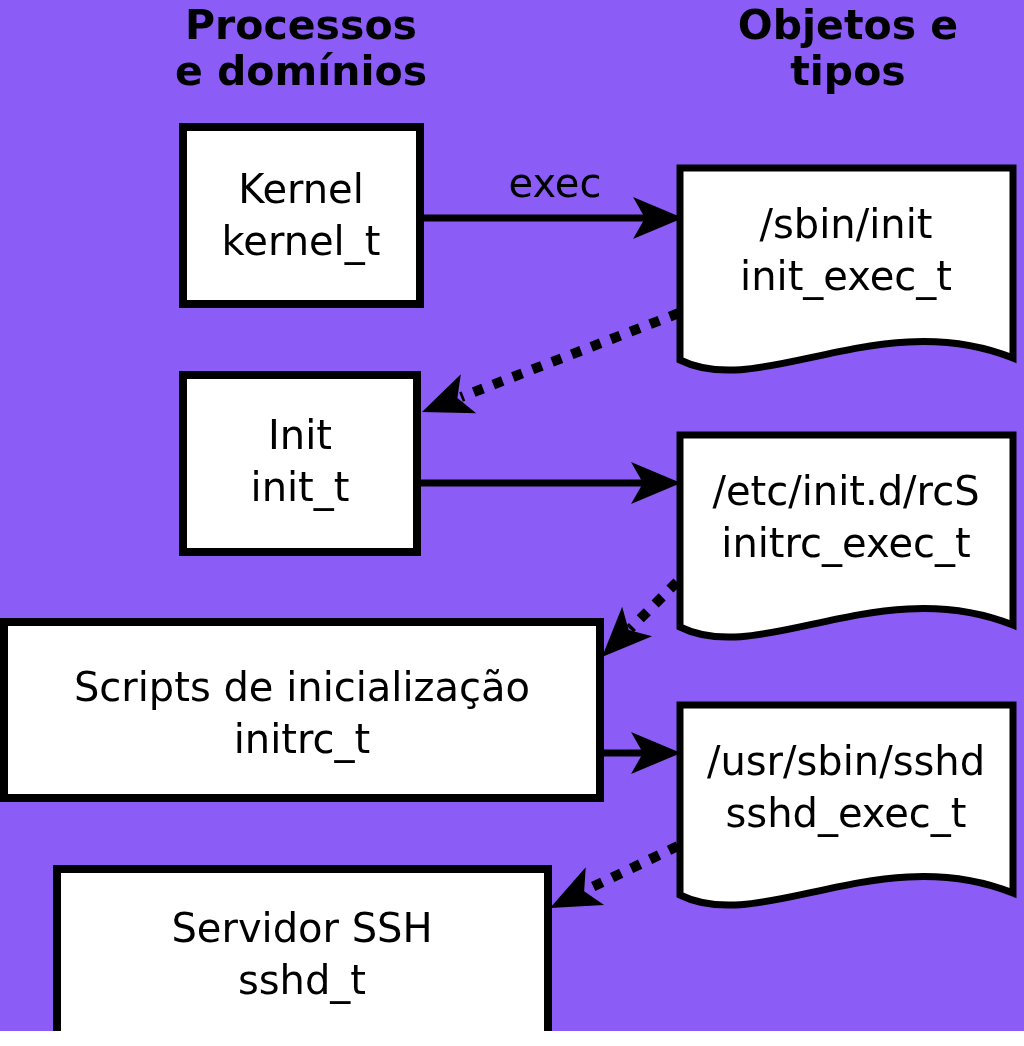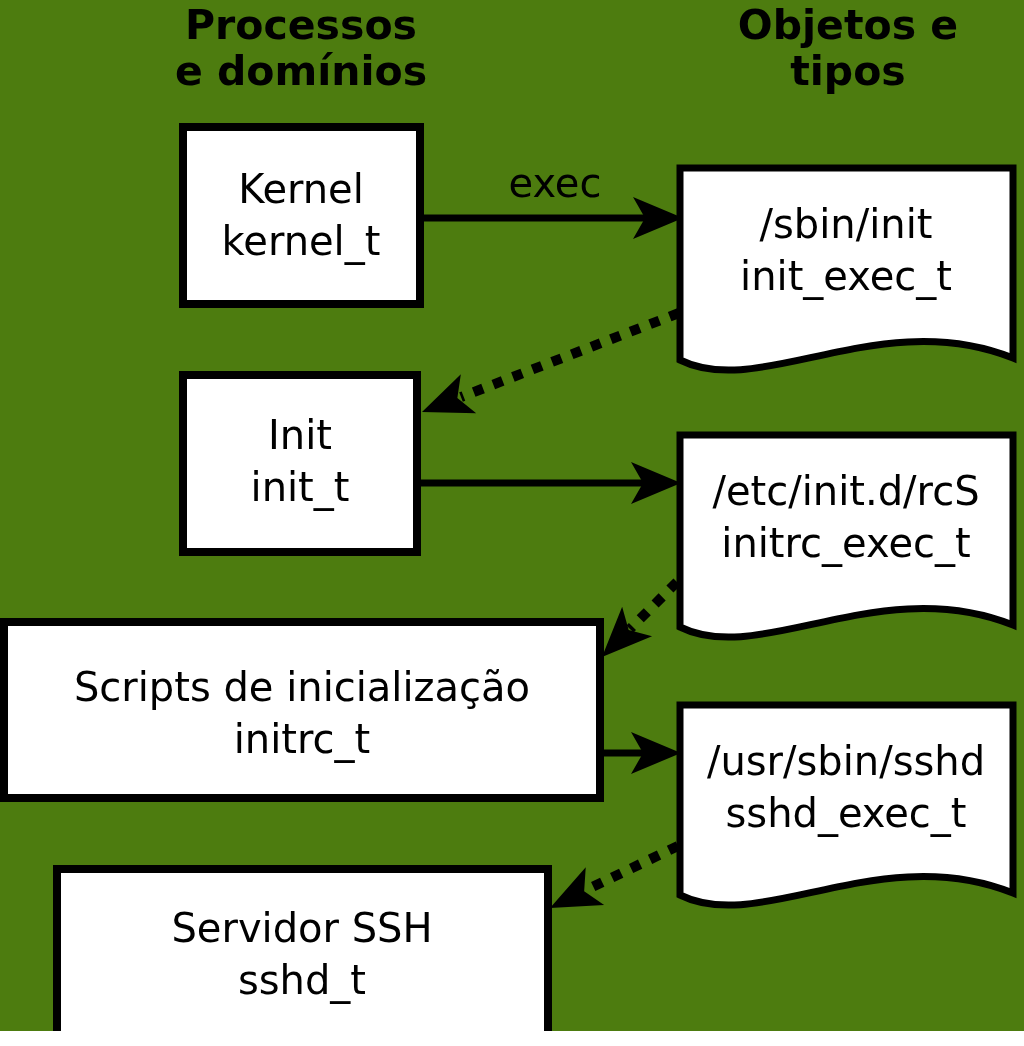--- a/index.html
+++ b/index.html
@@ -4,21 +4,21 @@
 <style>
   html, body {
     margin: 0;
     padding: 0;
     background: #ffffff;
   }
   .canvas {
     position: relative;
     width: 1024px;
     height: 1031px;
-    background: #4d7c0f;
+    background: #8b5cf6;
     overflow: hidden;
   }
   svg text {
     font-family: "DejaVu Sans", sans-serif;
     font-size: 40px;
     fill: #000000;
     text-anchor: middle;
   }
   svg text.heading {
     font-size: 41px;

